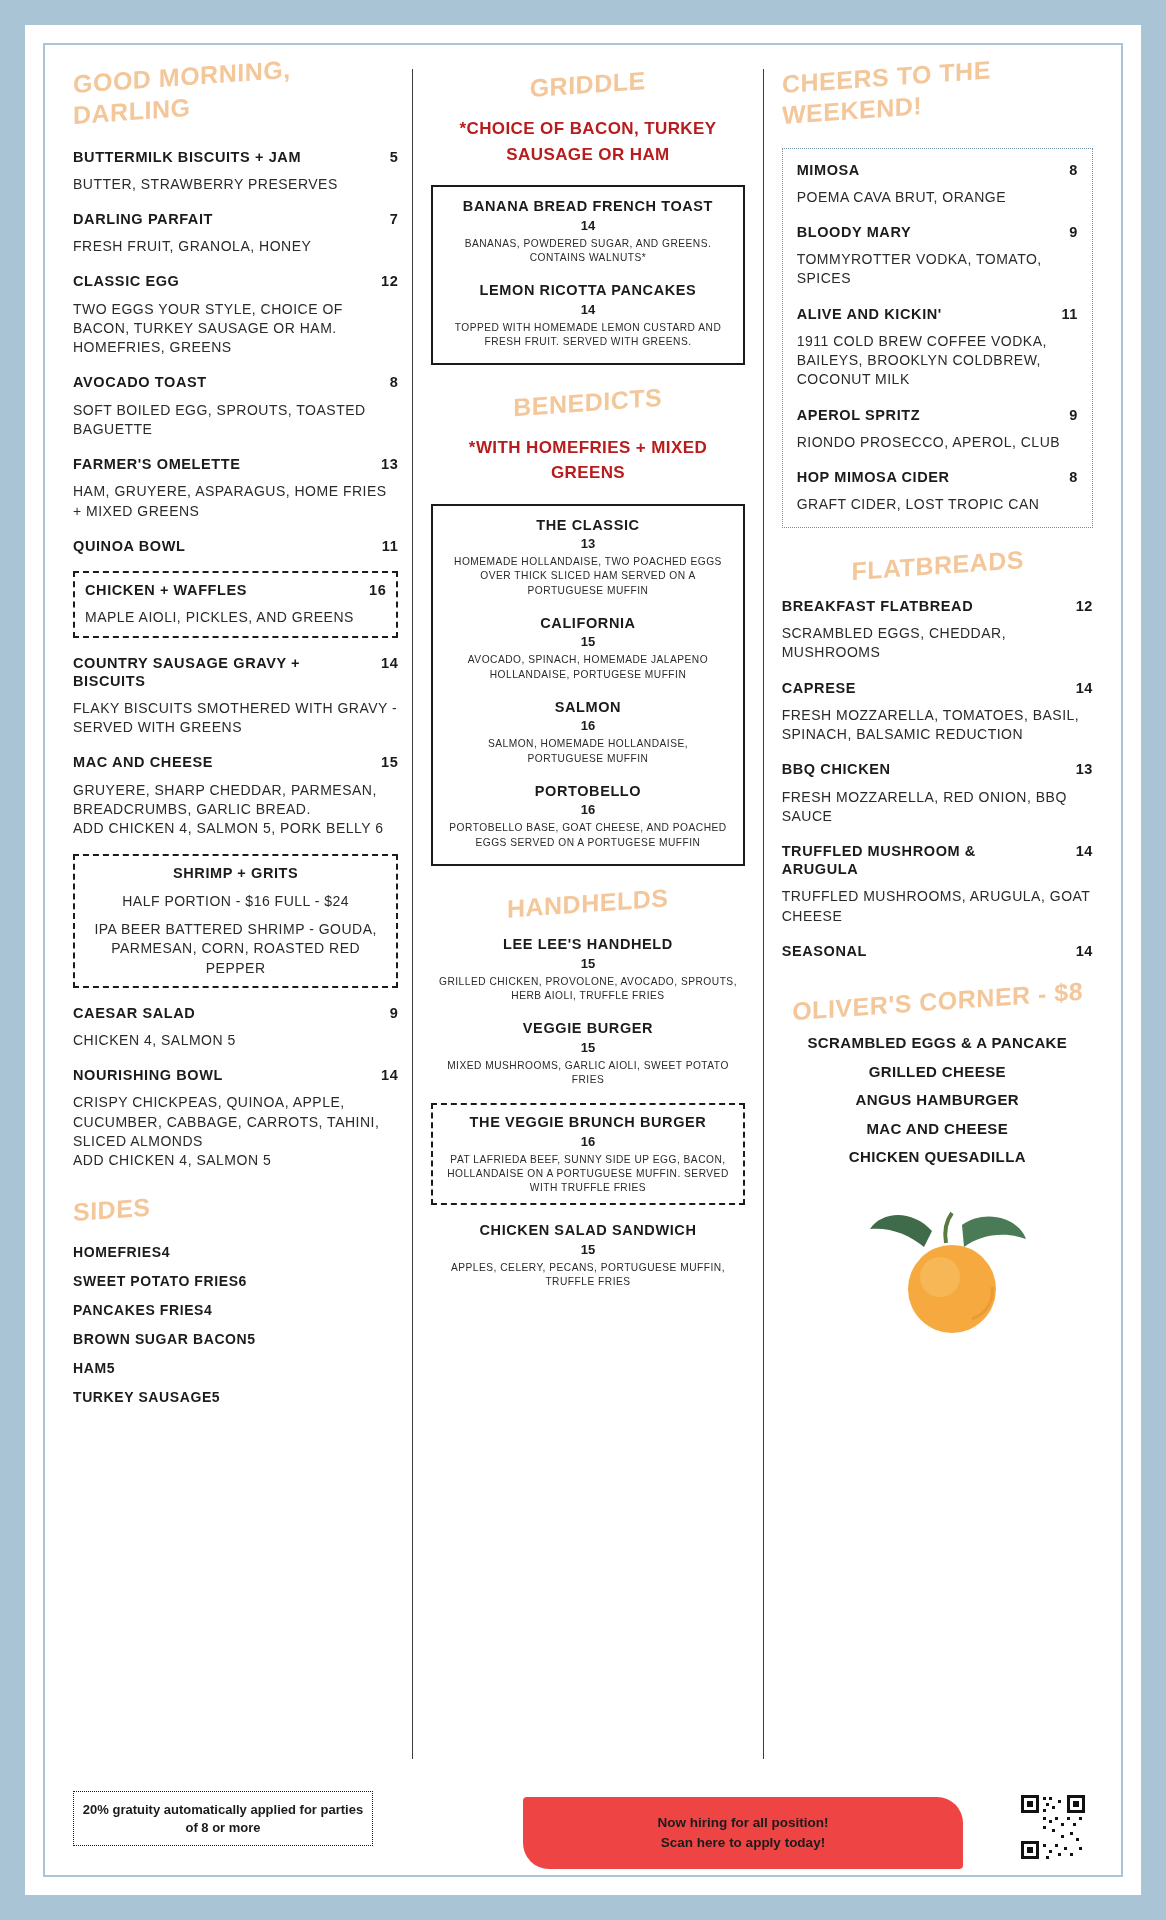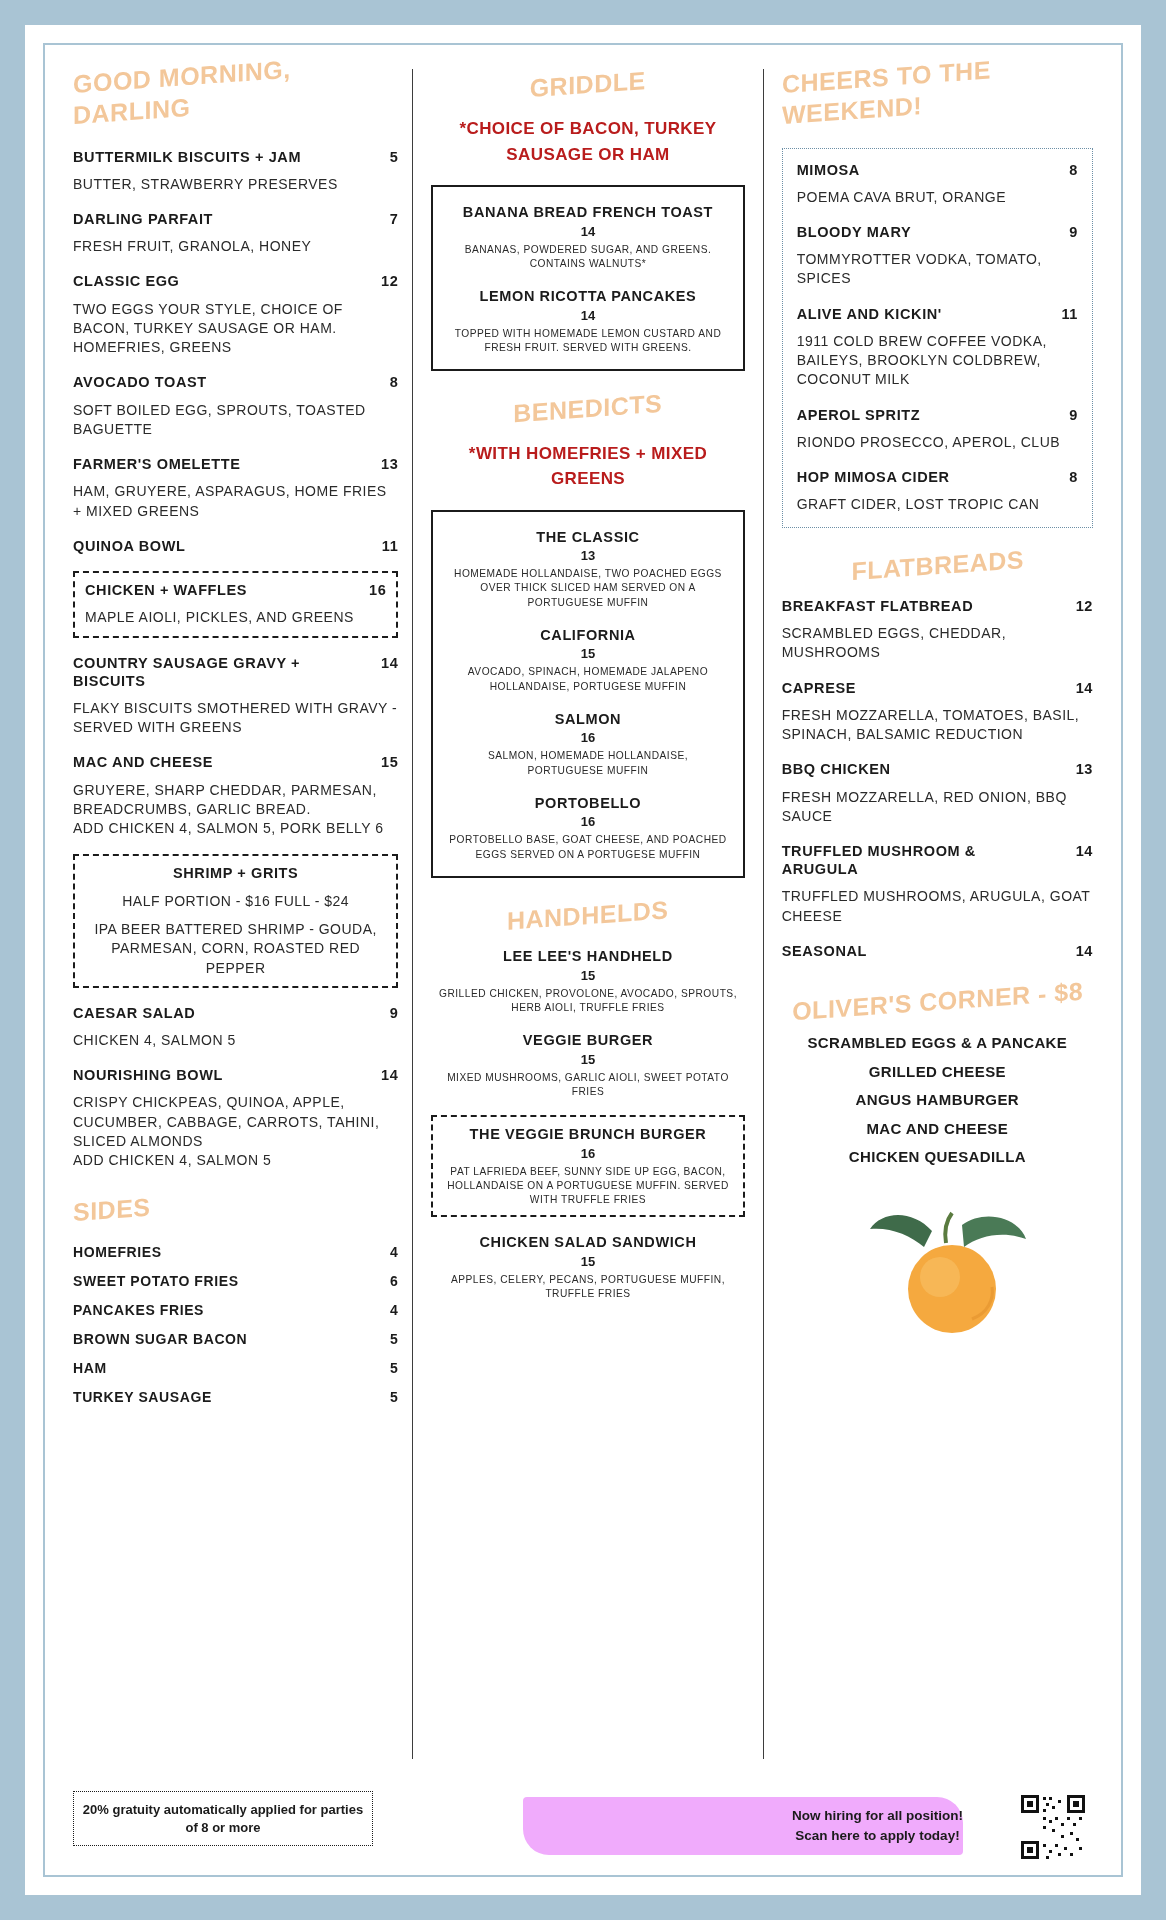--- a/index.html
+++ b/index.html
@@ -74,21 +74,21 @@
     border: 2px dashed #1b1b1b;
     padding: 8px 10px;
     margin-bottom: 16px;
   }
   .dashed-box .item { margin-bottom: 0; }
   .centered .item-head { justify-content: center; text-align: left; }
   .centered .item-desc { text-align: center; }
 
   .solid-box {
     border: 2px solid #1b1b1b;
-    padding: 16px 16px 10px 16px;
+    padding: 10px 16px 10px 16px;
     margin-bottom: 22px;
   }
   .dotted-box {
     border: 1.5px dotted #6d8fa6;
     padding: 12px 14px;
     margin-bottom: 22px;
   }
 
   .citem { text-align: center; margin-bottom: 16px; }
   .citem-name { font-size: 14.5px; font-weight: bold; letter-spacing: 0.6px; color: #1b1b1b; line-height: 1.3; }
@@ -100,21 +100,20 @@
     font-size: 17px;
     font-weight: bold;
     letter-spacing: 0.4px;
     color: #b91c1c;
     line-height: 1.5;
     margin-bottom: 18px;
   }
 
   .sides-list .srow {
     display: flex;
-    justify-content: space-between;
     font-size: 14px;
     font-weight: bold;
     letter-spacing: 0.6px;
     color: #1b1b1b;
     margin-bottom: 13px;
   }
 
   .olivers-list { text-align: center; }
   .olivers-list div {
     font-size: 15px;
@@ -138,24 +137,24 @@
     padding: 9px 6px;
     text-align: center;
     font-size: 13px;
     font-weight: bold;
     color: #1b1b1b;
     line-height: 1.35;
   }
   .hiring-banner {
     position: absolute;
     right: 130px; top: 6px;
-    width: 440px; height: 58px;
-    background: #f0abfc;
+    width: 440px; height: 72px;
+    background: #ef4444;
     border-radius: 4px 26px 4px 26px;
-    display: flex; align-items: center; justify-content: flex-end;
+    display: flex; align-items: center; justify-content: center;
   }
   .hiring-text { text-align: center; font-size: 13.5px; font-weight: bold; color: #1b1b1b; line-height: 1.45; }
   .qr {
     position: absolute;
     right: 6px; top: 2px;
     width: 68px; height: 68px;
   }
   .orange-art {
     position: relative;
     width: 250px; height: 160px;

